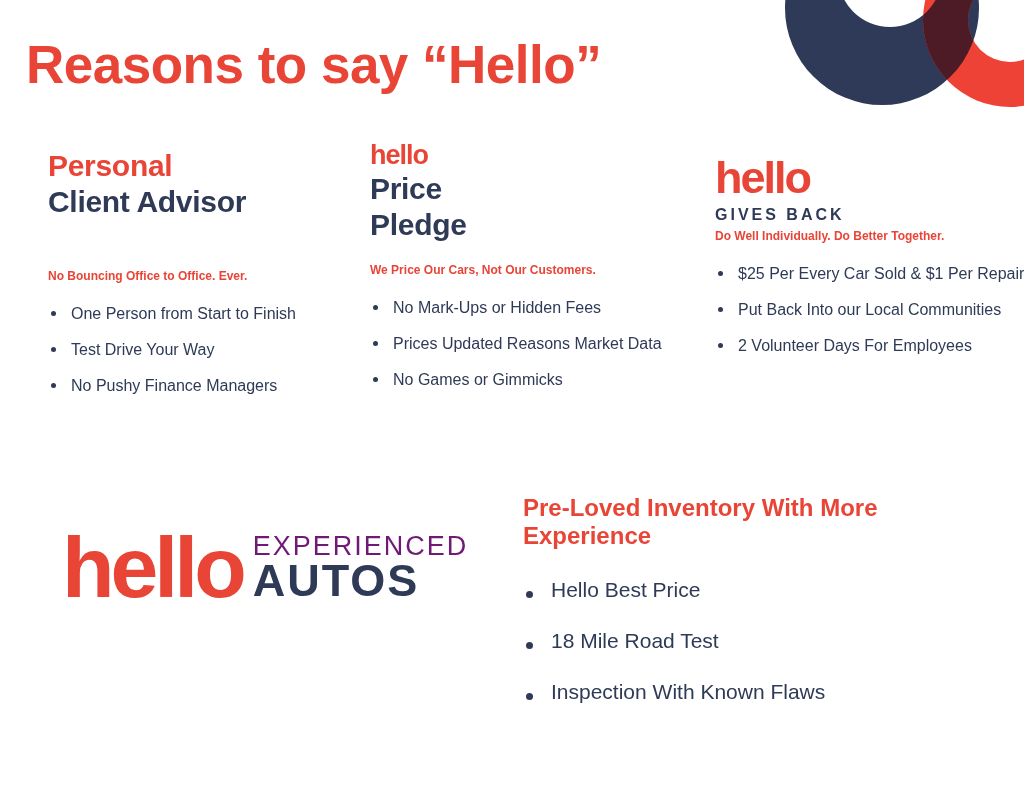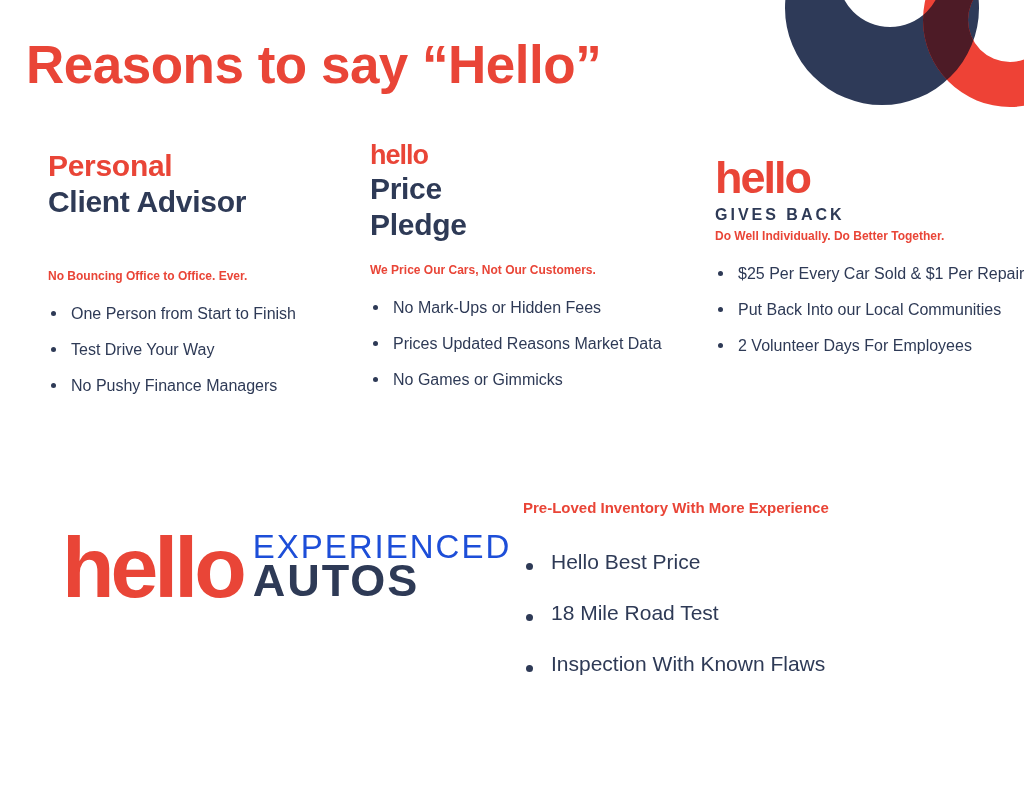--- a/index.html
+++ b/index.html
@@ -64,32 +64,32 @@
   .footer-logo {
     position: absolute; left: 62px; top: 533px;
     display: flex; align-items: flex-end;
   }
   .footer-hello {
     font-size: 86px; font-weight: 700; color: #E94537;
     letter-spacing: -4px; line-height: 0.76;
   }
   .footer-wordmark { margin-left: 10px; margin-bottom: -2px; }
   .wordmark-top {
-    font-size: 33px; font-weight: 400; color: #1d4ed8;
+    font-size: 27px; font-weight: 400; color: #701a75;
     letter-spacing: 2px; line-height: 27px;
   }
   .wordmark-bottom {
     font-size: 45px; font-weight: 700; color: #2E3A56;
     letter-spacing: 2px; line-height: 42px;
   }
 
   
   .footer-panel { position: absolute; left: 523px; top: 494px; width: 470px; }
   .footer-heading {
-    font-size: 15px; font-weight: 700; color: #E94537; line-height: 28px;
+    font-size: 24px; font-weight: 700; color: #E94537; line-height: 28px;
   }
   ul.footer-bullets { list-style: none; margin-top: 28px; }
   ul.footer-bullets li { display: flex; align-items: center; margin-bottom: 27px; }
   .dot-lg {
     flex: 0 0 auto; width: 7px; height: 7px; border-radius: 50%;
     background: #2E3A56; margin: 8px 18px 0 3px;
   }
   .footer-bullet-text { font-size: 21px; line-height: 24px; color: #2E3A56; }
 </style>
 </head>

